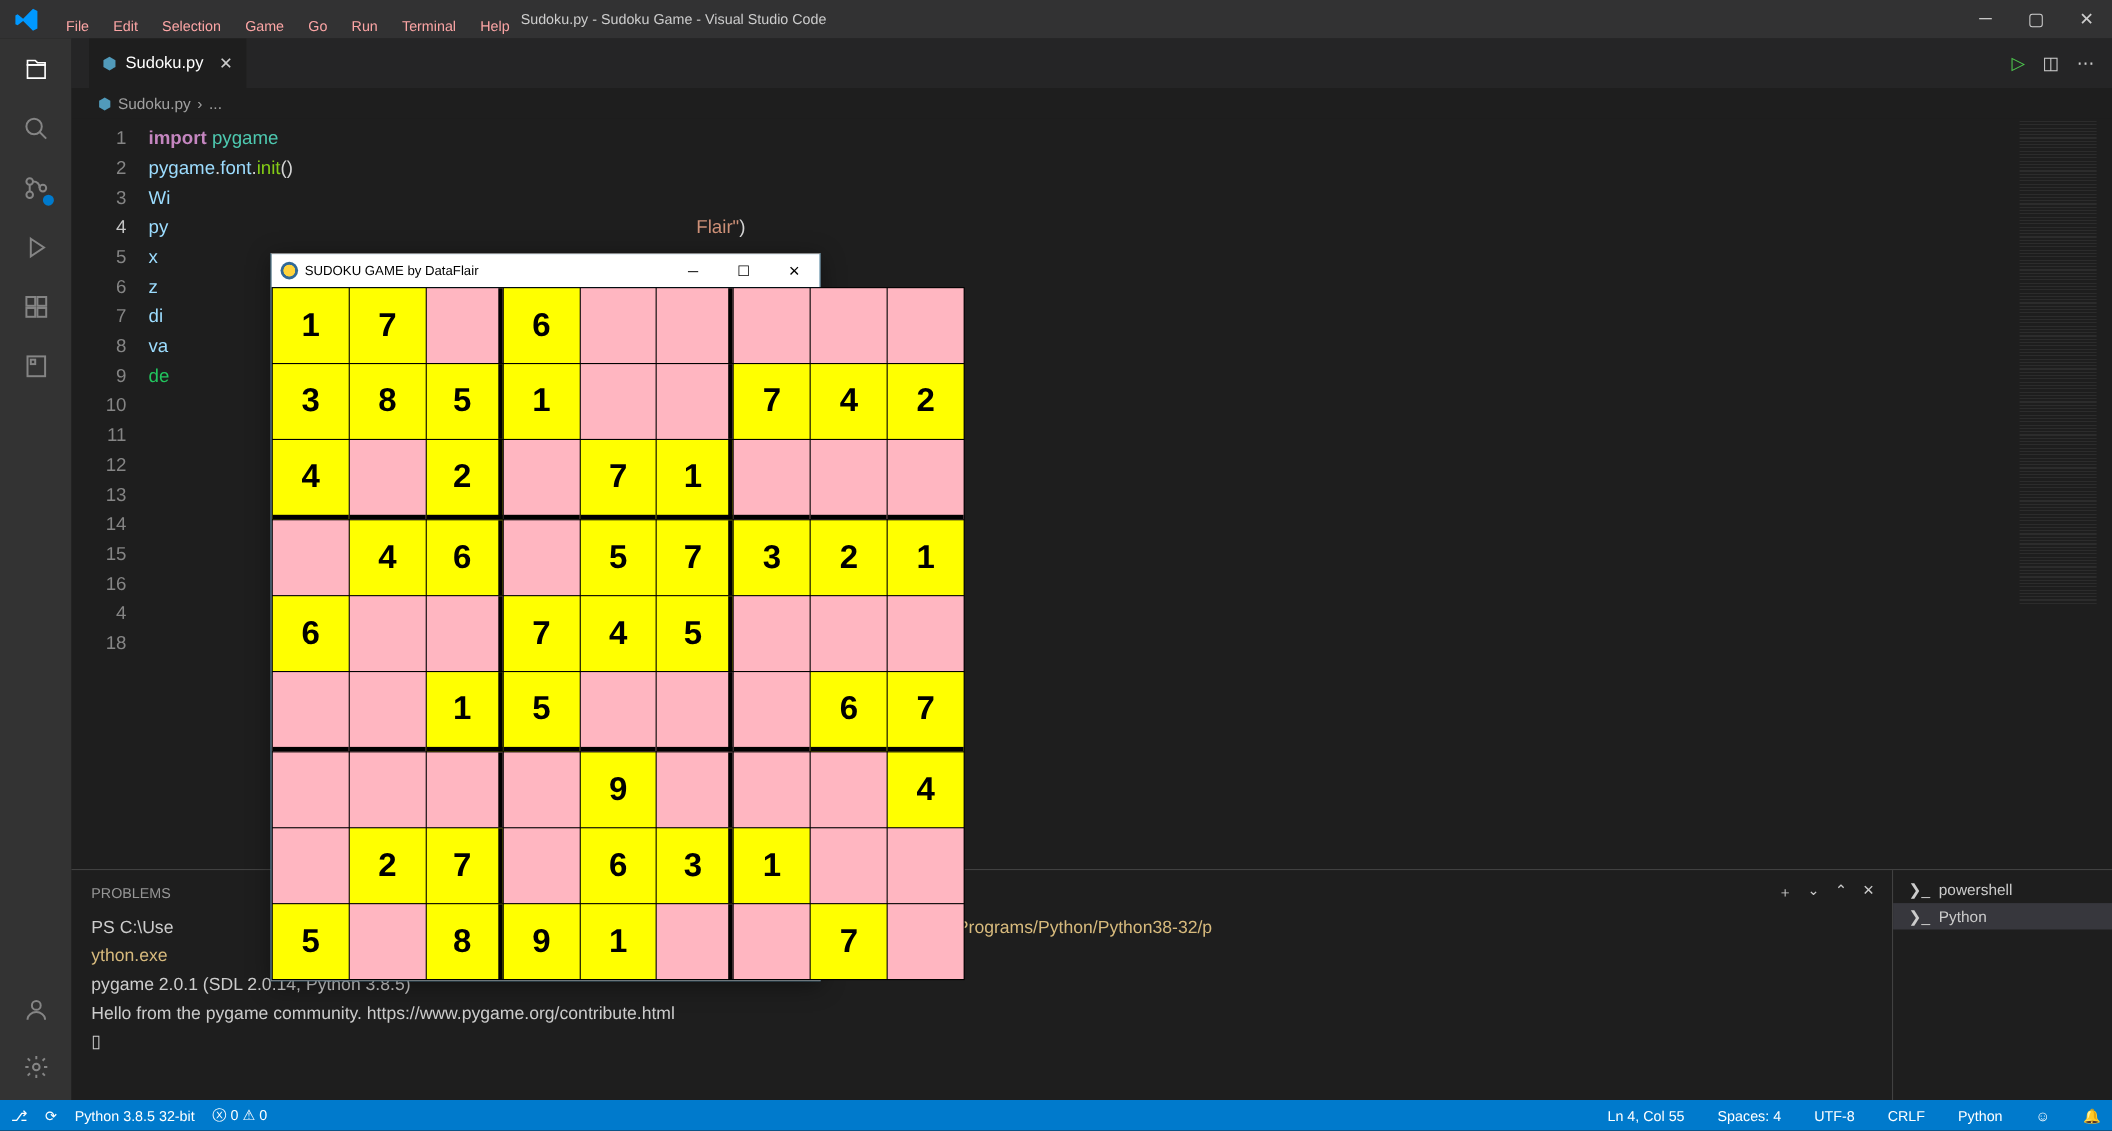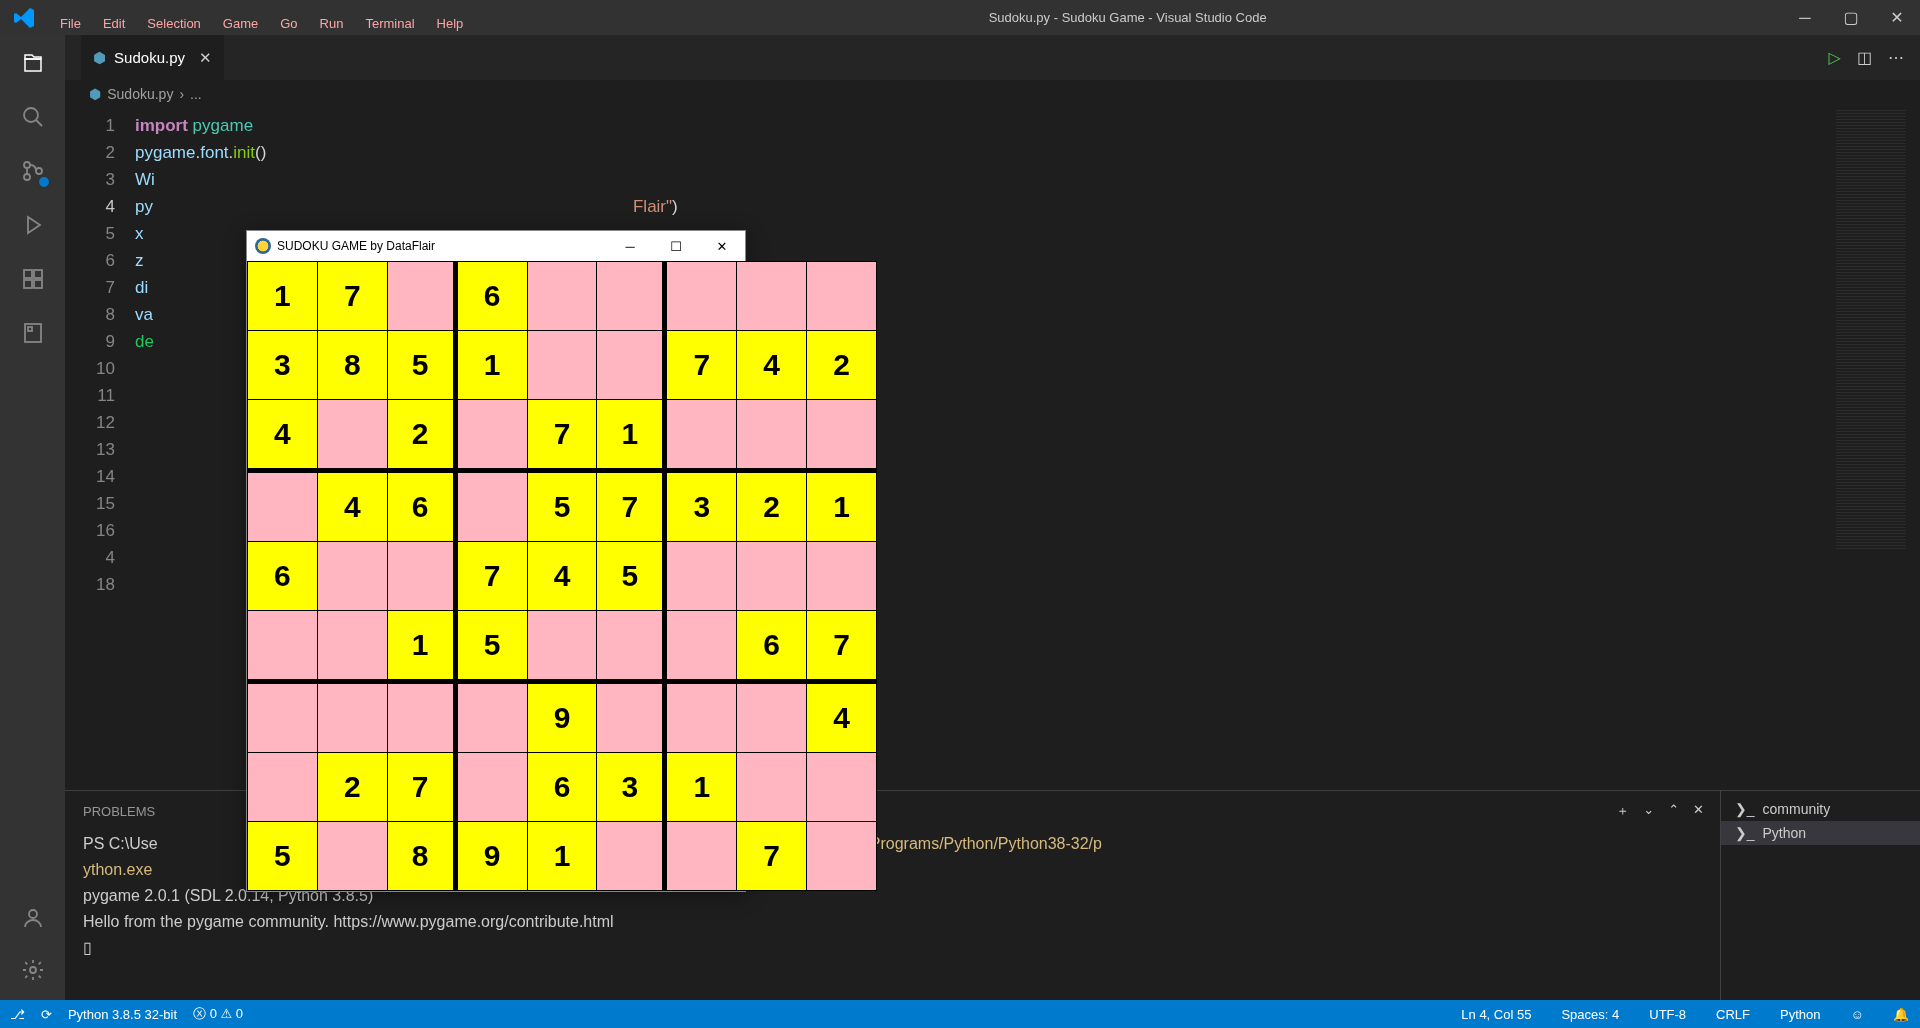--- a/index.html
+++ b/index.html
@@ -3,21 +3,21 @@
 <meta charset="utf-8">
 <style>
 * { margin: 0; padding: 0; box-sizing: border-box; font-family: "Segoe UI", sans-serif; }
 body { background: #1e1e1e; color: #cccccc; width: 1920px; height: 1028px; overflow: hidden; position: relative; }
 
 
 .titlebar { height: 35px; background: #323233; display: flex; align-items: center; }
 .titlebar .vscode-logo { width: 50px; display: flex; justify-content: center; }
 .titlebar .menu { display: flex; gap: 2px; }
 .titlebar .menu span { padding: 5px 10px; font-size: 13px; color: #fca5a5; cursor: pointer; margin-top: 12px; }
-.titlebar .title { flex: 1; text-align: center; font-size: 13px; color: #cccccc; }
+.titlebar .title { flex: 1; text-align: left; font-size: 13px; color: #cccccc; }
 .titlebar .controls { display: flex; }
 .titlebar .controls div { width: 46px; height: 35px; display: flex; align-items: center; justify-content: center; color: #cccccc; }
 
 
 .activitybar { position: absolute; left: 0; top: 35px; bottom: 28px; width: 65px; background: #333333; display: flex; flex-direction: column; align-items: center; padding-top: 14px; gap: 26px; }
 .activitybar .icon { color: #858585; width: 28px; height: 28px; display: flex; align-items: center; justify-content: center; cursor: pointer; }
 .activitybar .icon.active { color: #ffffff; }
 .activitybar .bottom { position: absolute; bottom: 16px; display: flex; flex-direction: column; gap: 24px; align-items: center; }
 
 
@@ -209,21 +209,21 @@
           <span>⌄</span>
           <span>⌃</span>
           <span>✕</span>
         </div>
       </div>
       <div class="terminal" id="termout"><div><span>PS C:\Use</span><span style="margin-left:480px"></span><span class="path">rs/atharv rajawat/AppData/Local/Programs/Python/Python38-32/p</span></div><div><span class="path">ython.exe</span><span style="margin-left:480px"></span><span class="path">udoku.py"</span></div><div>pygame 2.0.1 (SDL 2.0.14, Python 3.8.5)</div><div>Hello from the pygame community. https://www.pygame.org/contribute.html</div><div>▯</div></div>
     </div>
     <div class="panel-side">
       <div class="shell">
           <span>❯_</span>
-          <span>community</span>
+          <span>powershell</span>
         </div>
       <div class="shell sel">
           <span>❯_</span>
           <span>Python</span>
         </div>
     </div>
   </div>
 </div>
 
 <div class="statusbar">

